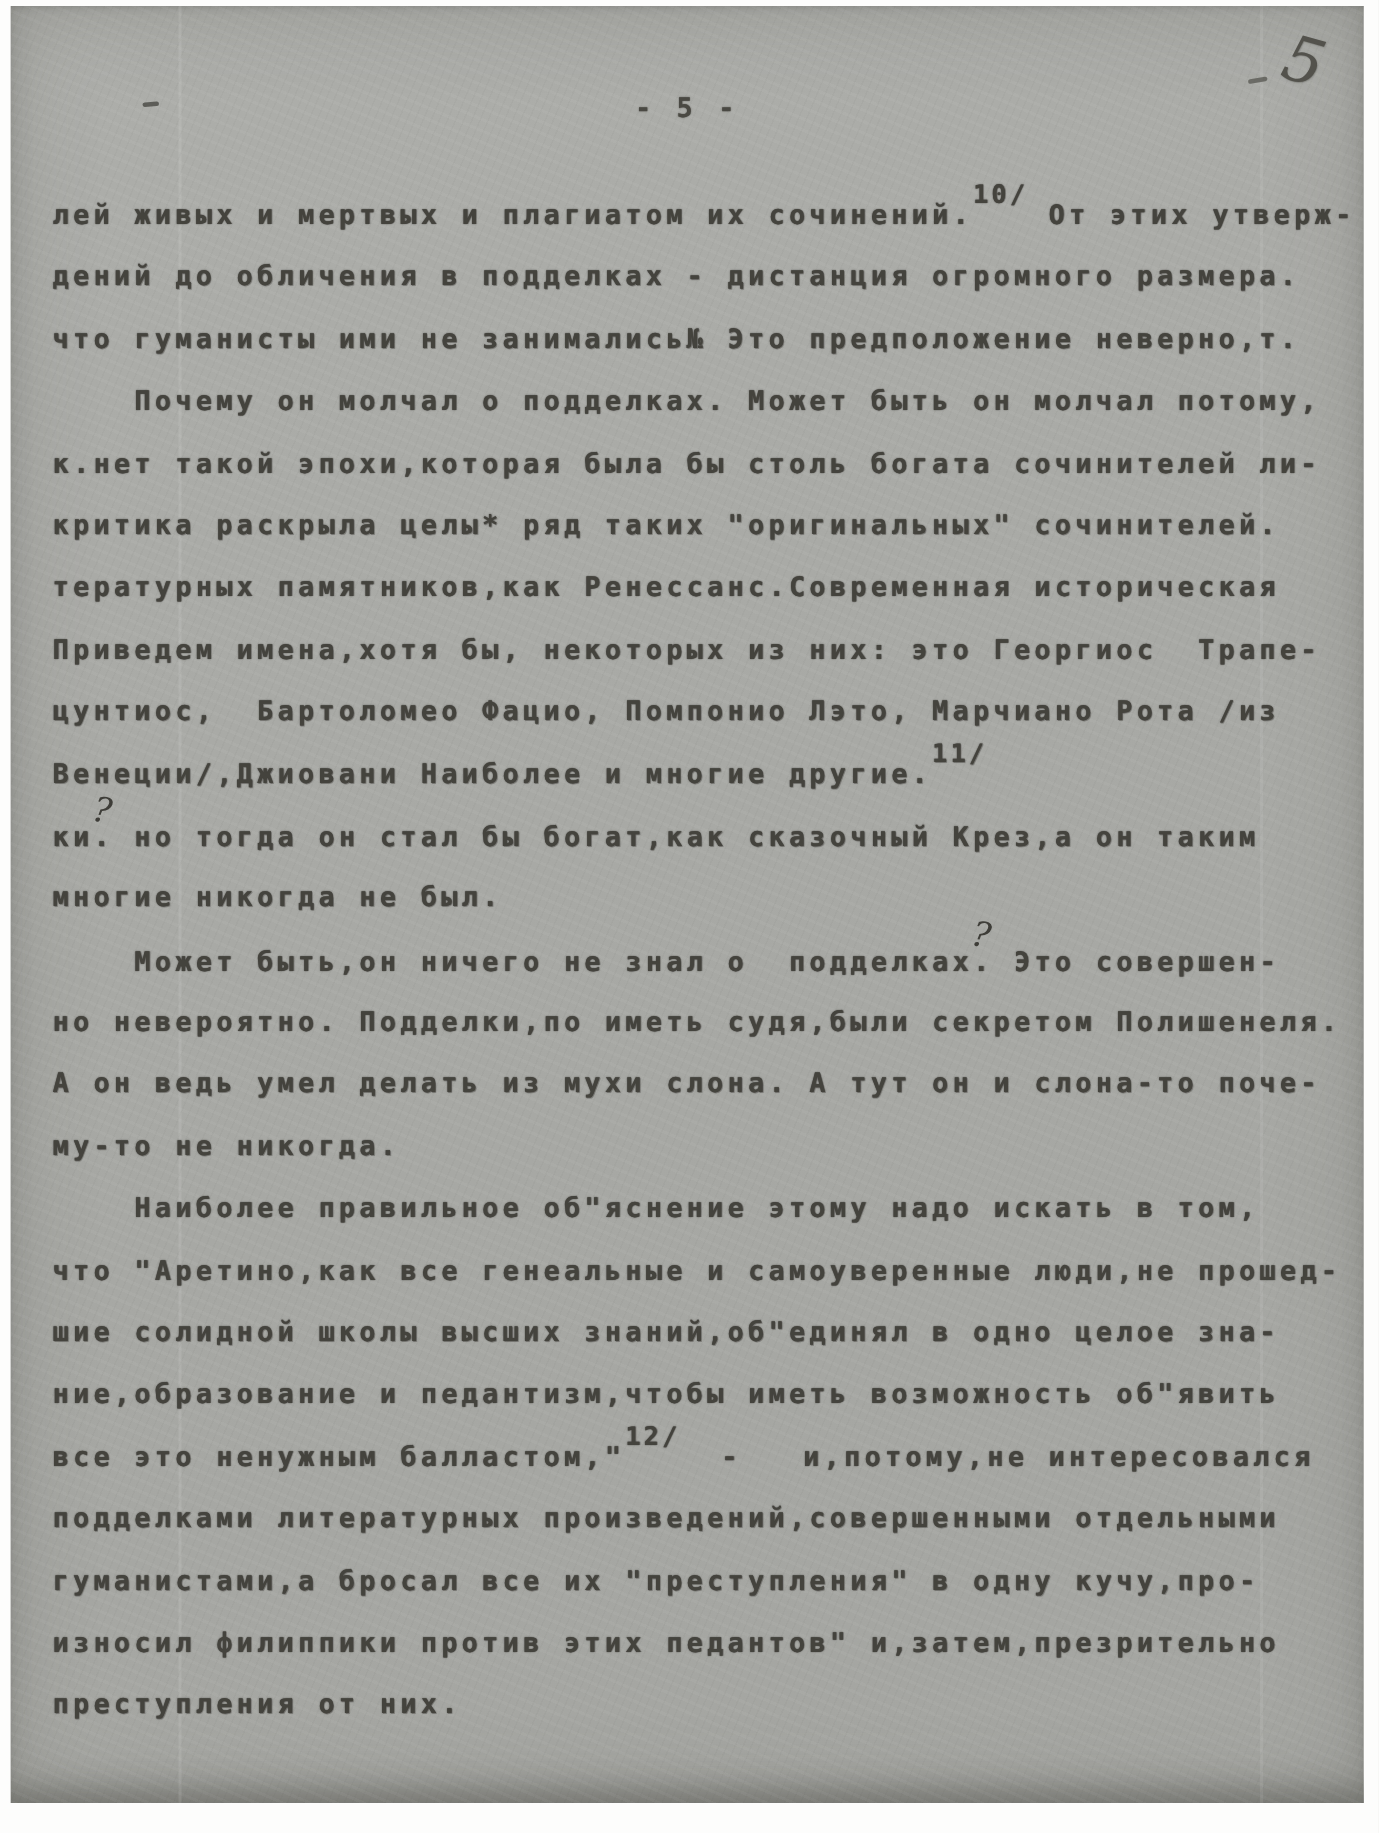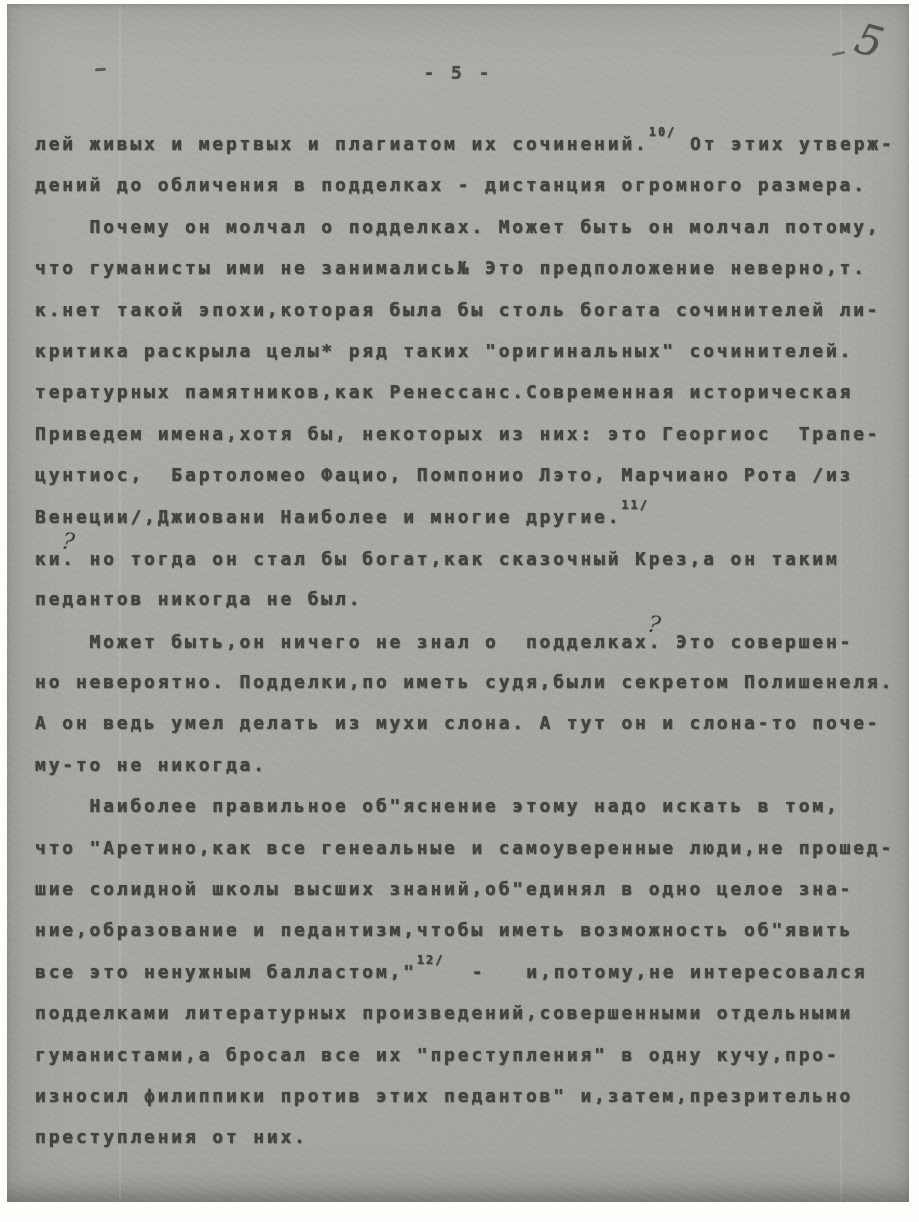--- a/index.html
+++ b/index.html
@@ -101,21 +101,21 @@
     font-weight: bold;
     letter-spacing: 2.8px;
     color: #44433d;
     text-shadow:
       0 0 1px rgba(50, 48, 44, 0.9),
       0.6px 0.6px 0 rgba(50, 48, 44, 0.30);
   }
   .footnote {
     position: relative;
     top: -14px;
-    font-size: 12px;
+    font-size: 17px;
     letter-spacing: 2px;
   }
   .hw-mark {
     position: relative;
     display: inline-block;
     width: 0;
     top: -17px;
     left: -14px;
     font-family: "DejaVu Serif", serif;
     font-style: italic;
@@ -135,30 +135,30 @@
     <div class="artifact-line a2"></div>
 
     <div class="stray-dash"></div>
     <div class="page-number">- 5 -</div>
     <div class="hw-number-tick"></div>
     <div class="hw-number">5</div>
 
     <div class="text-block">
         <div class="line"><span>лей живых и мертвых и плагиатом их сочинений.</span><span class="footnote">10/</span><span> От этих утверж-</span></div>
         <div class="line"><span>дений до обличения в подделках - дистанция огромного размера.</span></div>
+        <div class="line"><span>что гуманисты ими не занимались№ Это предположение неверно,т.</span></div>
         <div class="line"><span>    Почему он молчал о подделках. Может быть он молчал потому,</span></div>
-        <div class="line"><span>что гуманисты ими не занимались№ Это предположение неверно,т.</span></div>
         <div class="line"><span>к.нет такой эпохи,которая была бы столь богата сочинителей ли-</span></div>
         <div class="line"><span>критика раскрыла целы* ряд таких "оригинальных" сочинителей.</span></div>
         <div class="line"><span>тературных памятников,как Ренессанс.Современная историческая</span></div>
         <div class="line"><span>Приведем имена,хотя бы, некоторых из них: это Георгиос  Трапе-</span></div>
         <div class="line"><span>цунтиос,  Бартоломео Фацио, Помпонио Лэто, Марчиано Рота /из</span></div>
         <div class="line"><span>Венеции/,Джиовани Наиболее и многие другие.</span><span class="footnote">11/</span></div>
         <div class="line"><span>ки.</span><span class="hw-mark">?</span><span> но тогда он стал бы богат,как сказочный Крез,а он таким</span></div>
-        <div class="line"><span>педантов никогда не был.</span></div>
+        <div class="line"><span>многие никогда не был.</span></div>
         <div class="line"><span>    Может быть,он ничего не знал о  подделках.</span><span class="hw-mark">?</span><span> Это совершен-</span></div>
         <div class="line"><span>но невероятно. Подделки,по иметь судя,были секретом Полишенеля.</span></div>
         <div class="line"><span>А он ведь умел делать из мухи слона. А тут он и слона-то поче-</span></div>
         <div class="line"><span>му-то не никогда.</span></div>
         <div class="line"><span>    Наиболее правильное об"яснение этому надо искать в том,</span></div>
         <div class="line"><span>что "Аретино,как все генеальные и самоуверенные люди,не прошед-</span></div>
         <div class="line"><span>шие солидной школы высших знаний,об"единял в одно целое зна-</span></div>
         <div class="line"><span>ние,образование и педантизм,чтобы иметь возможность об"явить</span></div>
         <div class="line"><span>все это ненужным балластом,"</span><span class="footnote">12/</span><span>  -   и,потому,не интересовался</span></div>
         <div class="line"><span>подделками литературных произведений,совершенными отдельными</span></div>

